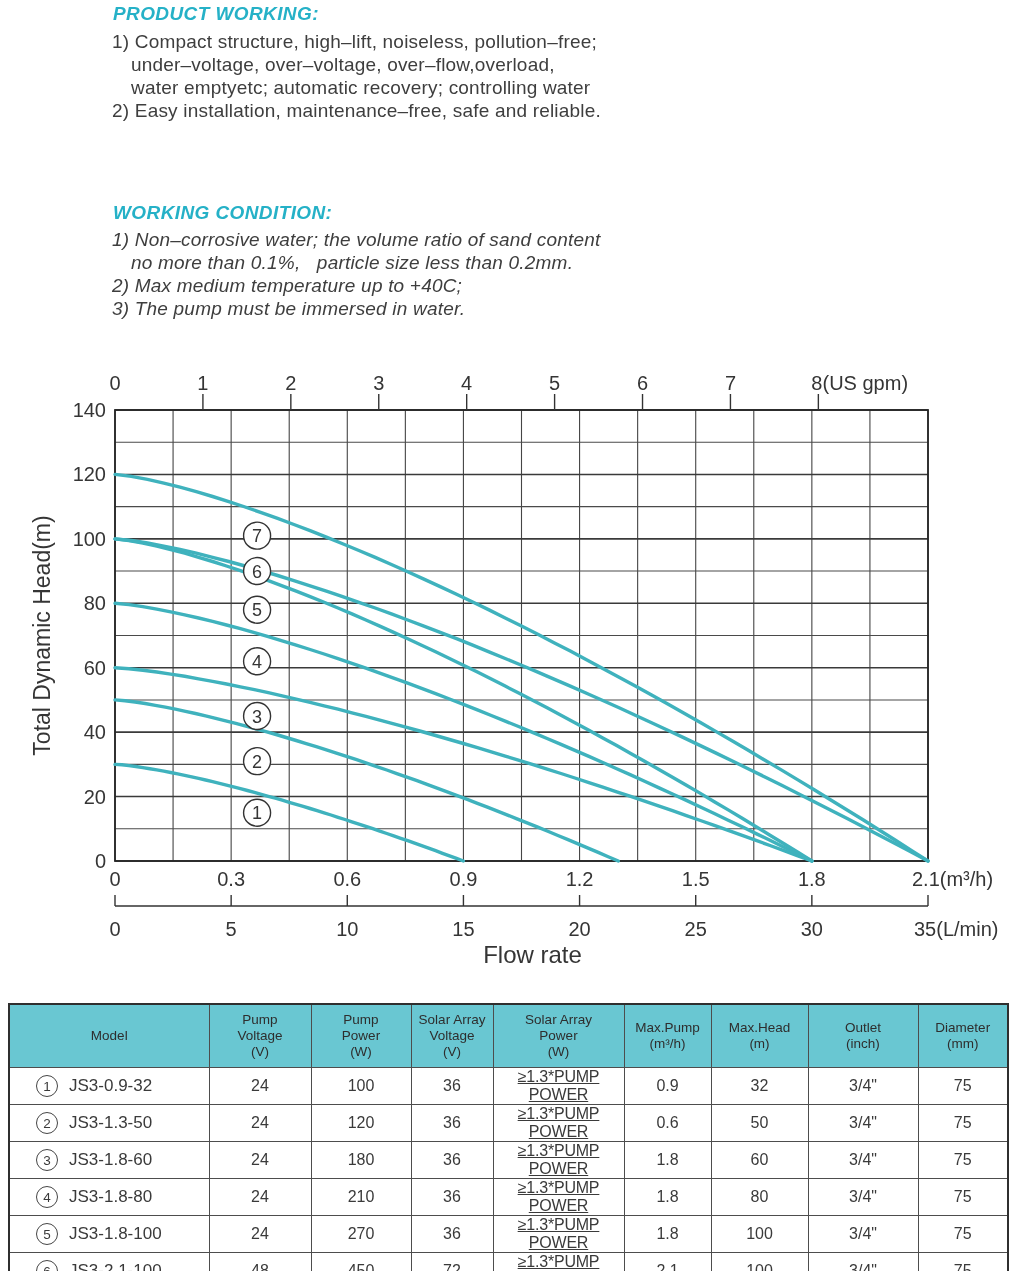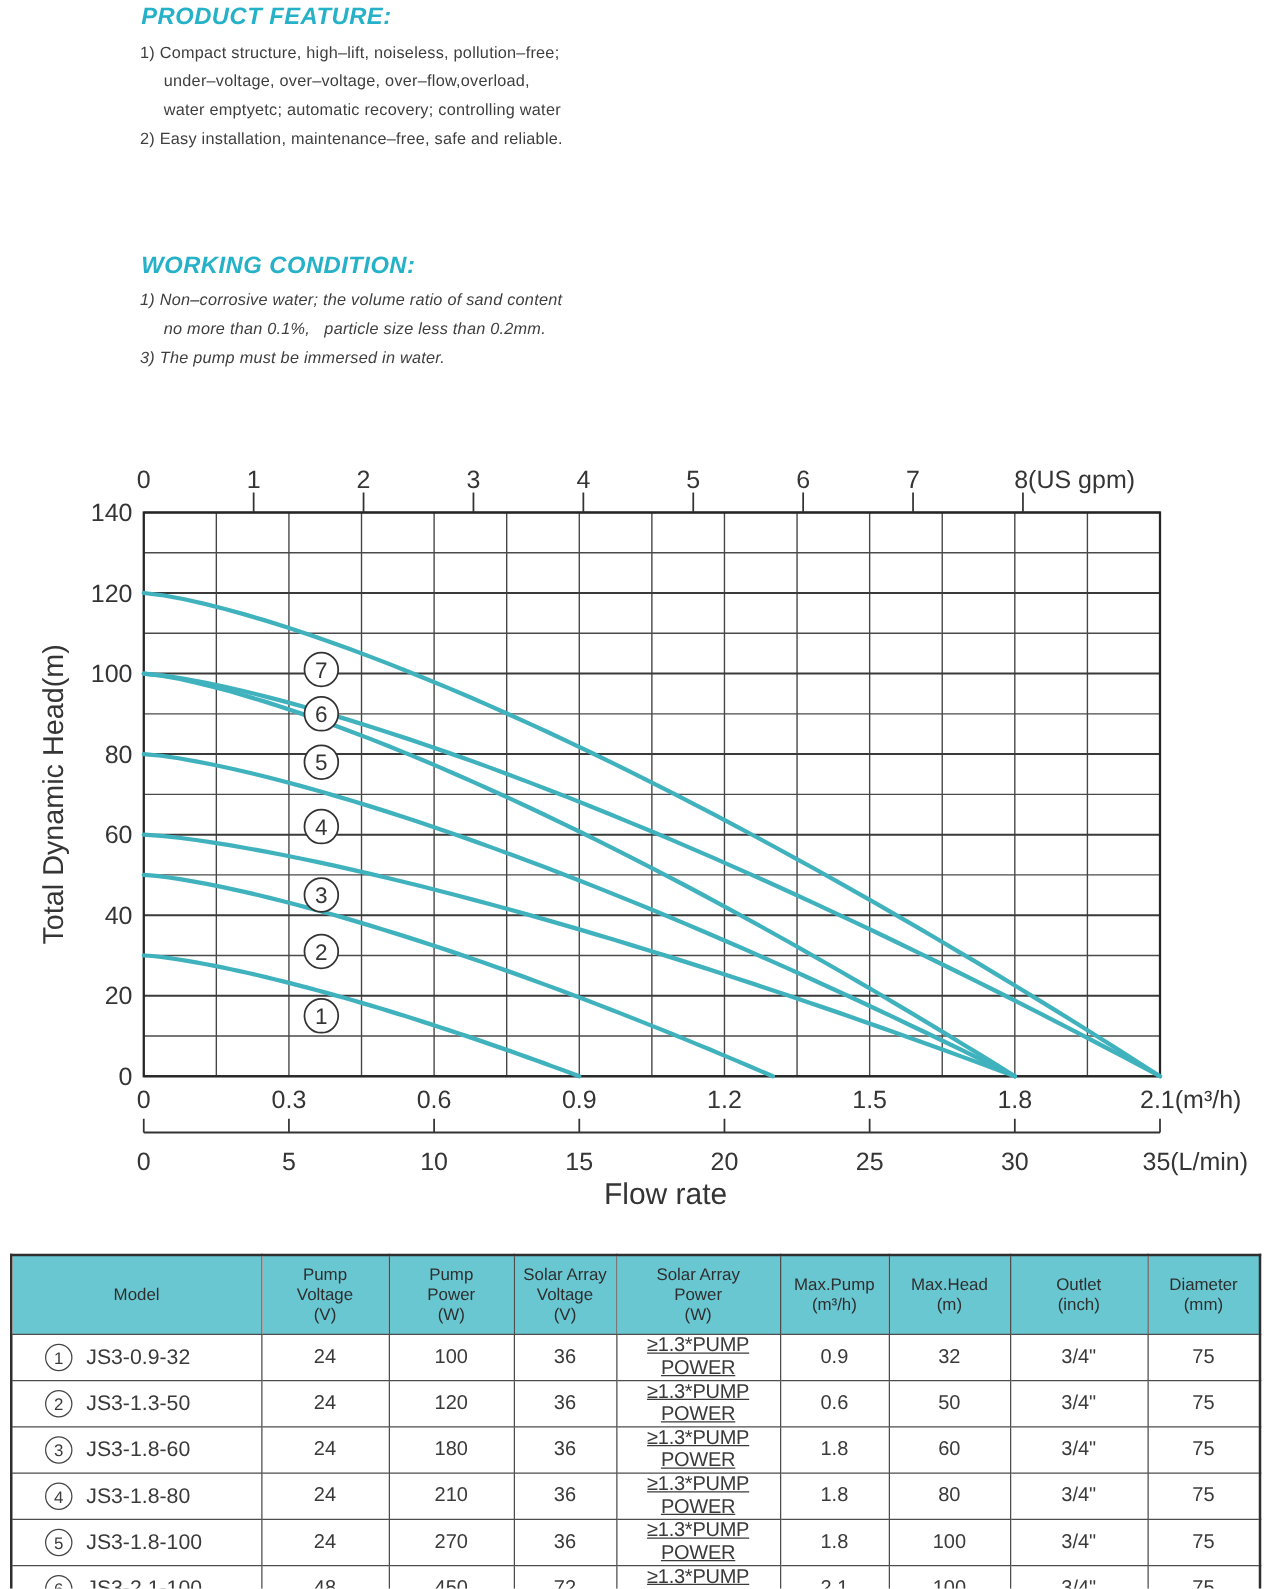--- a/index.html
+++ b/index.html
@@ -11,21 +11,21 @@
     position:absolute;left:113px;margin:0;
     font-size:19px;font-weight:bold;font-style:italic;letter-spacing:.4px;
     color:#25b1c7;
   }
   #feature-title{top:3px;}
   #condition-title{top:202px;}
   .body-lines{position:absolute;left:112px;width:600px;}
   #feature-lines{top:30px;}
   #condition-lines{top:228px;font-style:italic;}
   .bodyline{
-    font-size:13px;line-height:23px;white-space:pre-wrap;
+    font-size:19px;line-height:23px;white-space:pre-wrap;
     letter-spacing:.2px;color:#3e3e3e;
   }
   .bodyline.indent{padding-left:19px;}
   #chart-wrap{position:absolute;left:0;top:355px;width:1020px;height:625px;}
   #chart-svg{position:absolute;left:0;top:0;}
   #chart-svg text{fill:#353535;font-family:"Liberation Sans","DejaVu Sans",sans-serif;}
   
   #spec-table{
     position:absolute;left:8px;top:1003px;border-collapse:collapse;table-layout:fixed;
     border:2px solid #2f2f2f;
@@ -43,32 +43,33 @@
     width:20px;height:20px;border:1.4px solid #454545;border-radius:50%;
     font-size:13.5px;color:#3a3a3a;background:#fff;
   }
   td.small-cell{font-size:11.5px;letter-spacing:-.2px;text-decoration:underline;}
 </style>
 </head>
 <body>
 
 <div class="page">
 
-  <h2 class="sec-title" id="feature-title">PRODUCT FEATURE:</h2>
+  <h2 class="sec-title" id="feature-title">PRODUCT WORKING:</h2>
   <div class="body-lines" id="feature-lines">
       <div class="bodyline">1) Compact structure, high–lift, noiseless, pollution–free;</div>
       <div class="bodyline indent">under–voltage, over–voltage, over–flow,overload,</div>
       <div class="bodyline indent">water emptyetc; automatic recovery; controlling water</div>
       <div class="bodyline">2) Easy installation, maintenance–free, safe and reliable.</div>
     </div>
 
   <h2 class="sec-title" id="condition-title">WORKING CONDITION:</h2>
   <div class="body-lines" id="condition-lines">
       <div class="bodyline">1) Non–corrosive water; the volume ratio of sand content</div>
       <div class="bodyline indent">no more than 0.1%,   particle size less than 0.2mm.</div>
+      <div class="bodyline">2) Max medium temperature up to +40C;</div>
       <div class="bodyline">3) The pump must be immersed in water.</div>
     </div>
 
   <div id="chart-wrap">
     <svg id="chart-svg" width="1020" height="625" viewBox="0 355 1020 625">
         <line x1="115" y1="410" x2="115" y2="861" stroke="#454545" stroke-width="1.1"></line>
         <line x1="173.07142857142856" y1="410" x2="173.07142857142856" y2="861" stroke="#454545" stroke-width="1.1"></line>
         <line x1="231.14285714285714" y1="410" x2="231.14285714285714" y2="861" stroke="#454545" stroke-width="1.1"></line>
         <line x1="289.21428571428567" y1="410" x2="289.21428571428567" y2="861" stroke="#454545" stroke-width="1.1"></line>
         <line x1="347.2857142857143" y1="410" x2="347.2857142857143" y2="861" stroke="#454545" stroke-width="1.1"></line>

